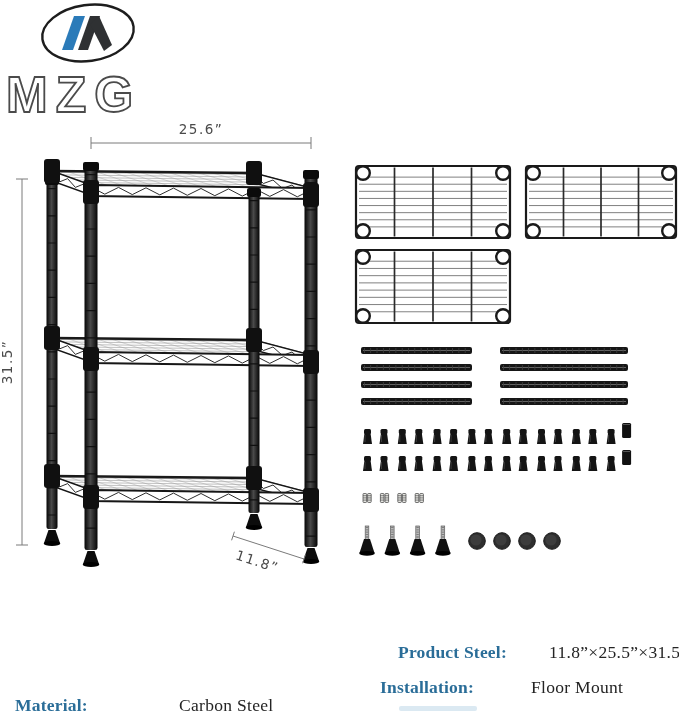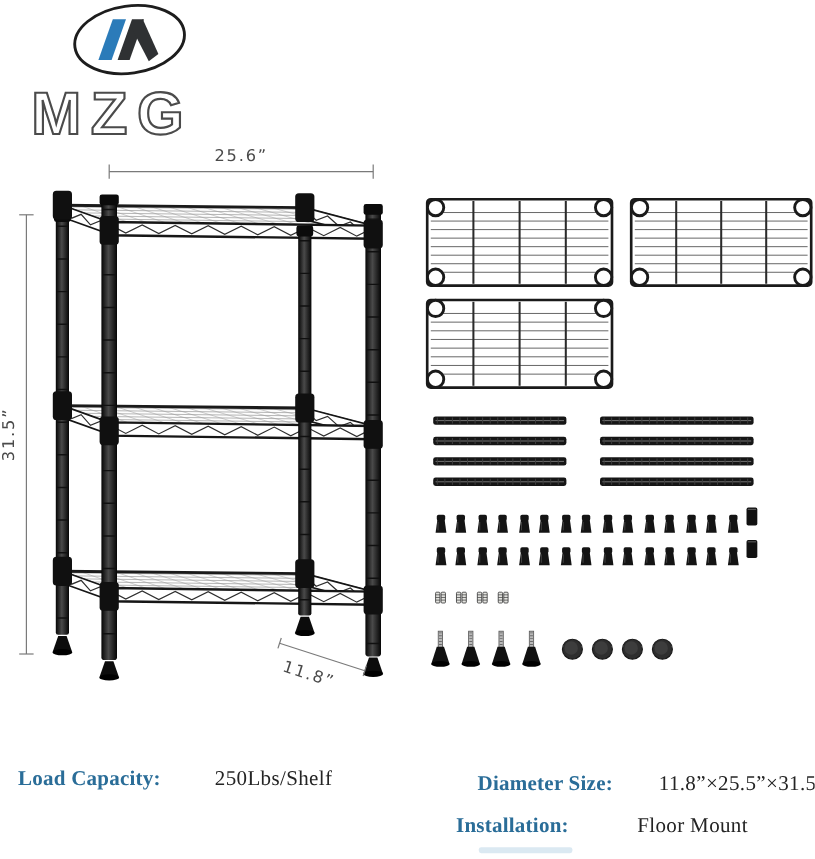--- a/index.html
+++ b/index.html
@@ -1,18 +1,18 @@
 <!DOCTYPE html>
 <html><head>
 <meta charset="utf-8">
 <style>
   html,body{margin:0;padding:0;background:#fff;}
   .canvas{position:relative;width:679px;height:716px;background:#ffffff;overflow:hidden;
           font-family:"Liberation Serif",serif;}
-  .logo-wrap{position:absolute;left:20px;top:0px;width:210px;height:125px;}
+  .logo-wrap{position:absolute;left:0;top:0px;width:210px;height:125px;}
   .illustration{position:absolute;left:0;top:0;width:679px;height:716px;}
   .specs{position:absolute;left:0;top:0;width:679px;height:716px;pointer-events:none;}
   .spec-row{position:absolute;white-space:nowrap;}
   .spec-label{display:inline-block;font-weight:bold;font-size:17.5px;color:#2a6d98;
               letter-spacing:.2px;font-family:"Liberation Serif",serif;}
   .spec-value{display:inline-block;font-size:17.5px;color:#242424;font-weight:500;
               font-family:"Liberation Serif",serif;letter-spacing:.3px;}
   .w160{width:160px;} .w147{width:147px;}
   .cropped-underline{position:absolute;left:399px;top:706px;width:78px;height:5px;
               background:#dbe9f2;border-radius:2px;}
@@ -536,26 +536,26 @@
           <circle cx="526" cy="540" r="5.6" fill="#3d3d3d"></circle>
         </g>
         <g>
           <circle cx="552" cy="541" r="8.3" fill="#2e2e2e" stroke="#1a1a1a" stroke-width="1"></circle>
           <circle cx="551" cy="540" r="5.6" fill="#3d3d3d"></circle>
         </g>
       </g>
   </svg>
 
   <div class="specs">
-    <div class="spec-row" style="left:15px;top:638px;">
-      <span class="spec-label w160">Load Capacity:</span>
-      <span class="spec-value">250Lbs/Shelf</span>
+    <div class="spec-row" style="left:15px;top:695px;">
+      <span class="spec-label w160">Material:</span>
+      <span class="spec-value">Carbon Steel</span>
     </div>
     <div class="spec-row" style="left:398px;top:642px;">
-      <span class="spec-label w147">Diameter Size:</span>
+      <span class="spec-label w147">Product Steel:</span>
       <span class="spec-value">11.8”×25.5”×31.5”</span>
     </div>
     <div class="spec-row" style="left:380px;top:677px;">
       <span class="spec-label w147">Installation:</span>
       <span class="spec-value">Floor Mount</span>
     </div>
     <div class="cropped-underline"></div>
   </div>
 </div>
 

